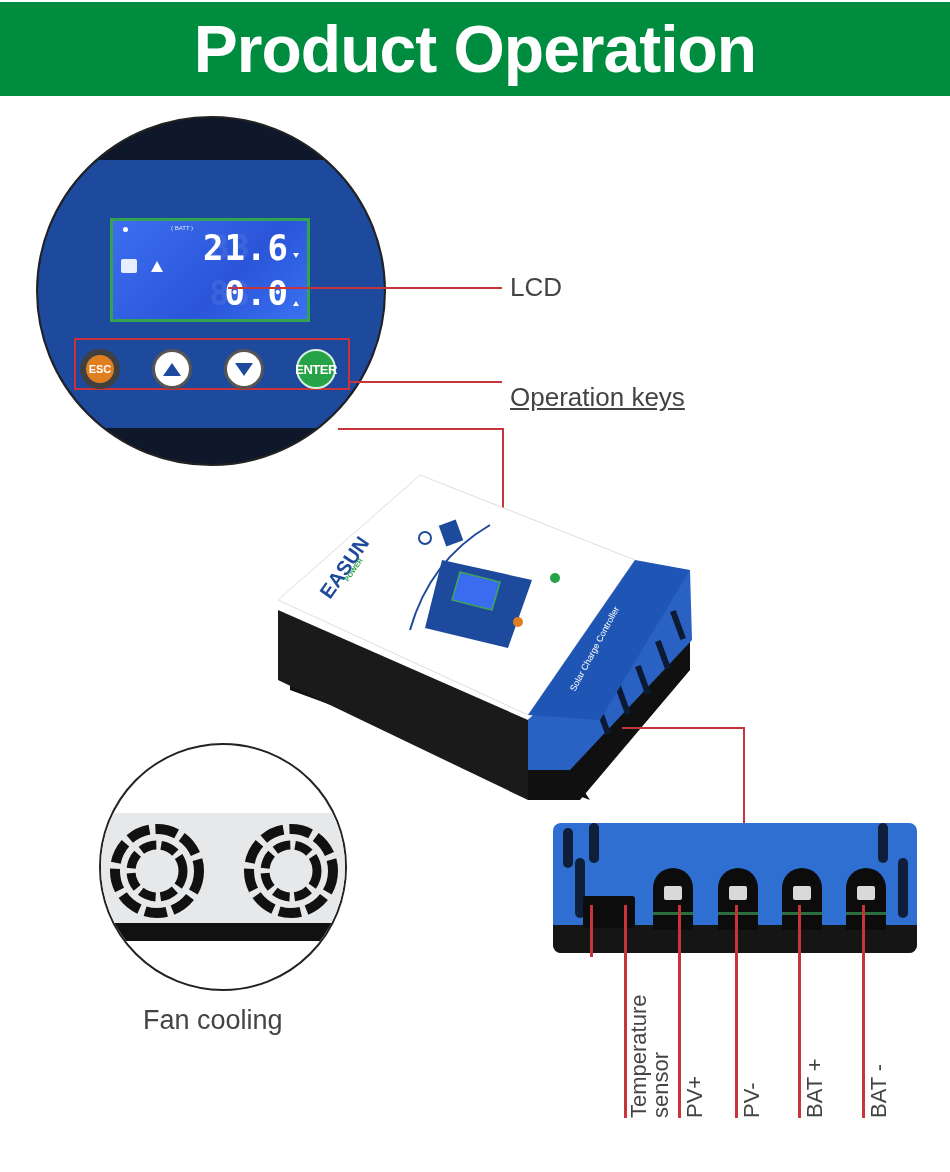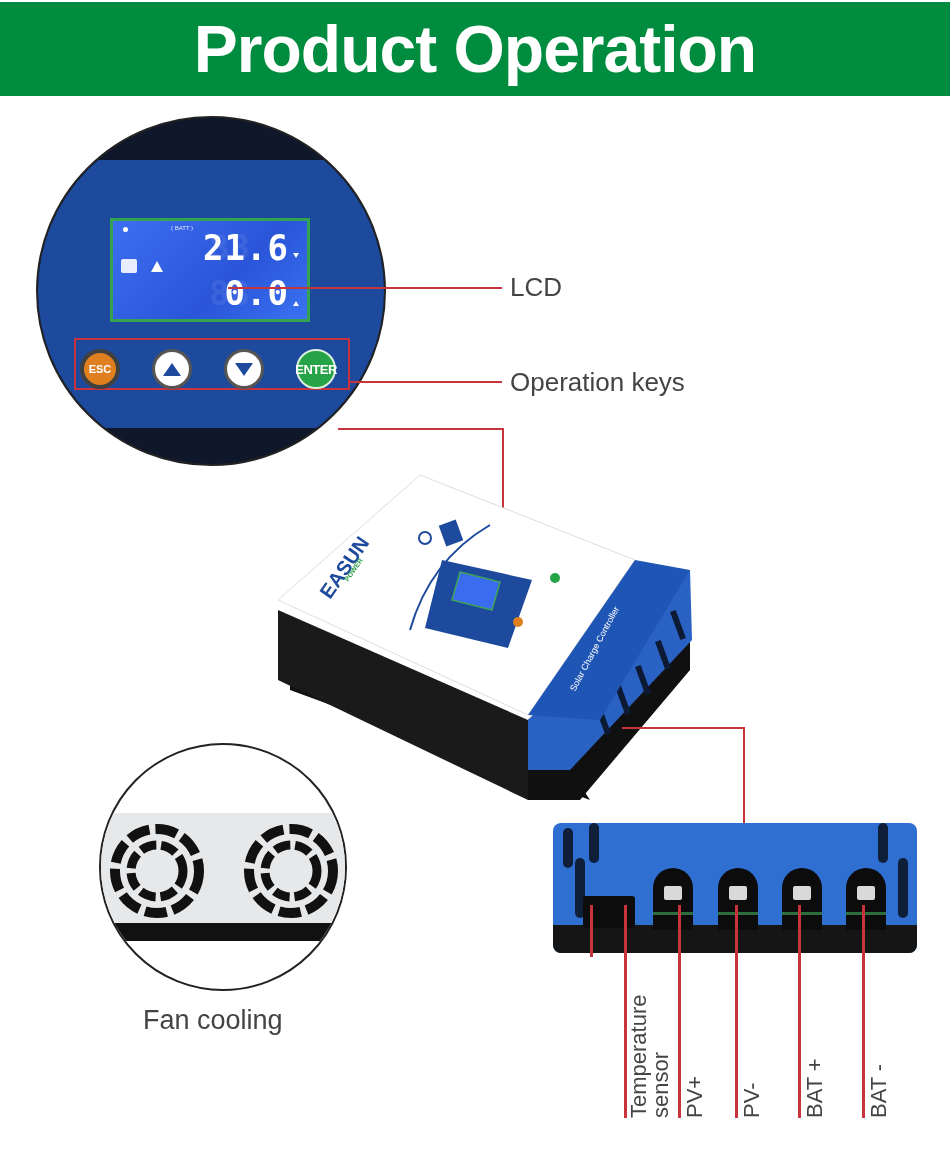--- a/index.html
+++ b/index.html
@@ -22,21 +22,21 @@
   .lcd .ghost { position: absolute; color: rgba(255,255,255,0.08); font-family: "DejaVu Sans Mono", monospace; font-weight: bold; font-size: 34px; }
   .lcd .label-batt { left: 58px; top: 4px; font-size: 6px; color: #dfe8ff; font-family: "Liberation Sans", sans-serif; font-weight: normal; }
   .lcd .tri-dn { right: 8px; top: 32px; width: 0; height: 0; border-left: 3px solid transparent; border-right: 3px solid transparent; border-top: 5px solid #fff; }
   .lcd .tri-up { right: 8px; top: 80px; width: 0; height: 0; border-left: 3px solid transparent; border-right: 3px solid transparent; border-bottom: 5px solid #fff; }
   .lcd .batt-icon { left: 8px; top: 38px; width: 16px; height: 14px; background: #e8eeff; border-radius: 2px; }
   .lcd .warn-icon { left: 38px; top: 40px; width: 0; height: 0; border-left: 6px solid transparent; border-right: 6px solid transparent; border-bottom: 11px solid #fff; }
   .lcd .dot-icon { left: 10px; top: 6px; width: 5px; height: 5px; background: #fff; border-radius: 50%; }
 
   .keys-box { position: absolute; left: 36px; top: 220px; width: 276px; height: 52px; border: 2px solid #c8343b; }
   .key { position: absolute; top: 231px; width: 40px; height: 40px; border-radius: 50%; display:flex; align-items:center; justify-content:center; }
-  .key.esc { left: 42px; background: #e07f1f; border: 4px solid #404040; color: #fff; font-weight: bold; font-size: 11px; font-family: "Liberation Sans", sans-serif; }
+  .key.esc { left: 42px; background: #e07f1f; border: 6px solid #404040; color: #fff; font-weight: bold; font-size: 11px; font-family: "Liberation Sans", sans-serif; }
   .key.up { left: 114px; background: #fff; border: 3px solid #555; }
   .key.down { left: 186px; background: #fff; border: 3px solid #555; }
   .key.enter { left: 258px; background: #27a347; border: 2px solid #d8f0dc; color: #fff; font-weight: bold; font-size: 13px; letter-spacing:-0.5px; }
   .key.up::after { content:""; width:0; height:0; border-left: 9px solid transparent; border-right: 9px solid transparent; border-bottom: 13px solid #1d4a9c; }
   .key.down::after { content:""; width:0; height:0; border-left: 9px solid transparent; border-right: 9px solid transparent; border-top: 13px solid #1d4a9c; }
 
   .callout-text { position: absolute; color: #444; font-size: 26px; font-family: "Liberation Sans", sans-serif; text-align: center; }
   .line { position: absolute; background: #c8343b; }
 
   
@@ -89,21 +89,21 @@
   <div class="key down"></div>
   <div class="key enter">
       <span>ENTER</span>
     </div>
 </div>
 
 <div class="line" style="left:228px;top:287px;width:274px;height:2px;"></div>
 <div class="callout-text" style="left:510px;top:272px;">LCD</div>
 
 <div class="line" style="left:348px;top:381px;width:154px;height:2px;"></div>
-<div class="callout-text" style="left:510px;top:367px;">Operation keys</div>
+<div class="callout-text" style="left:510px;top:382px;text-decoration:underline;">Operation keys</div>
 
 <div class="line" style="left:338px;top:428px;width:166px;height:2px;"></div>
 <div class="line" style="left:502px;top:428px;width:2px;height:150px;"></div>
 
 <svg class="device" viewBox="0 0 430 340">
 
   <polygon points="20,205 310,315 320,330 20,220" fill="#111"></polygon>
 
   <polygon points="8,140 258,250 258,330 8,210" fill="#1a1a1a"></polygon>
   <polygon points="258,250 420,100 420,200 310,330 258,330" fill="#101010"></polygon>

